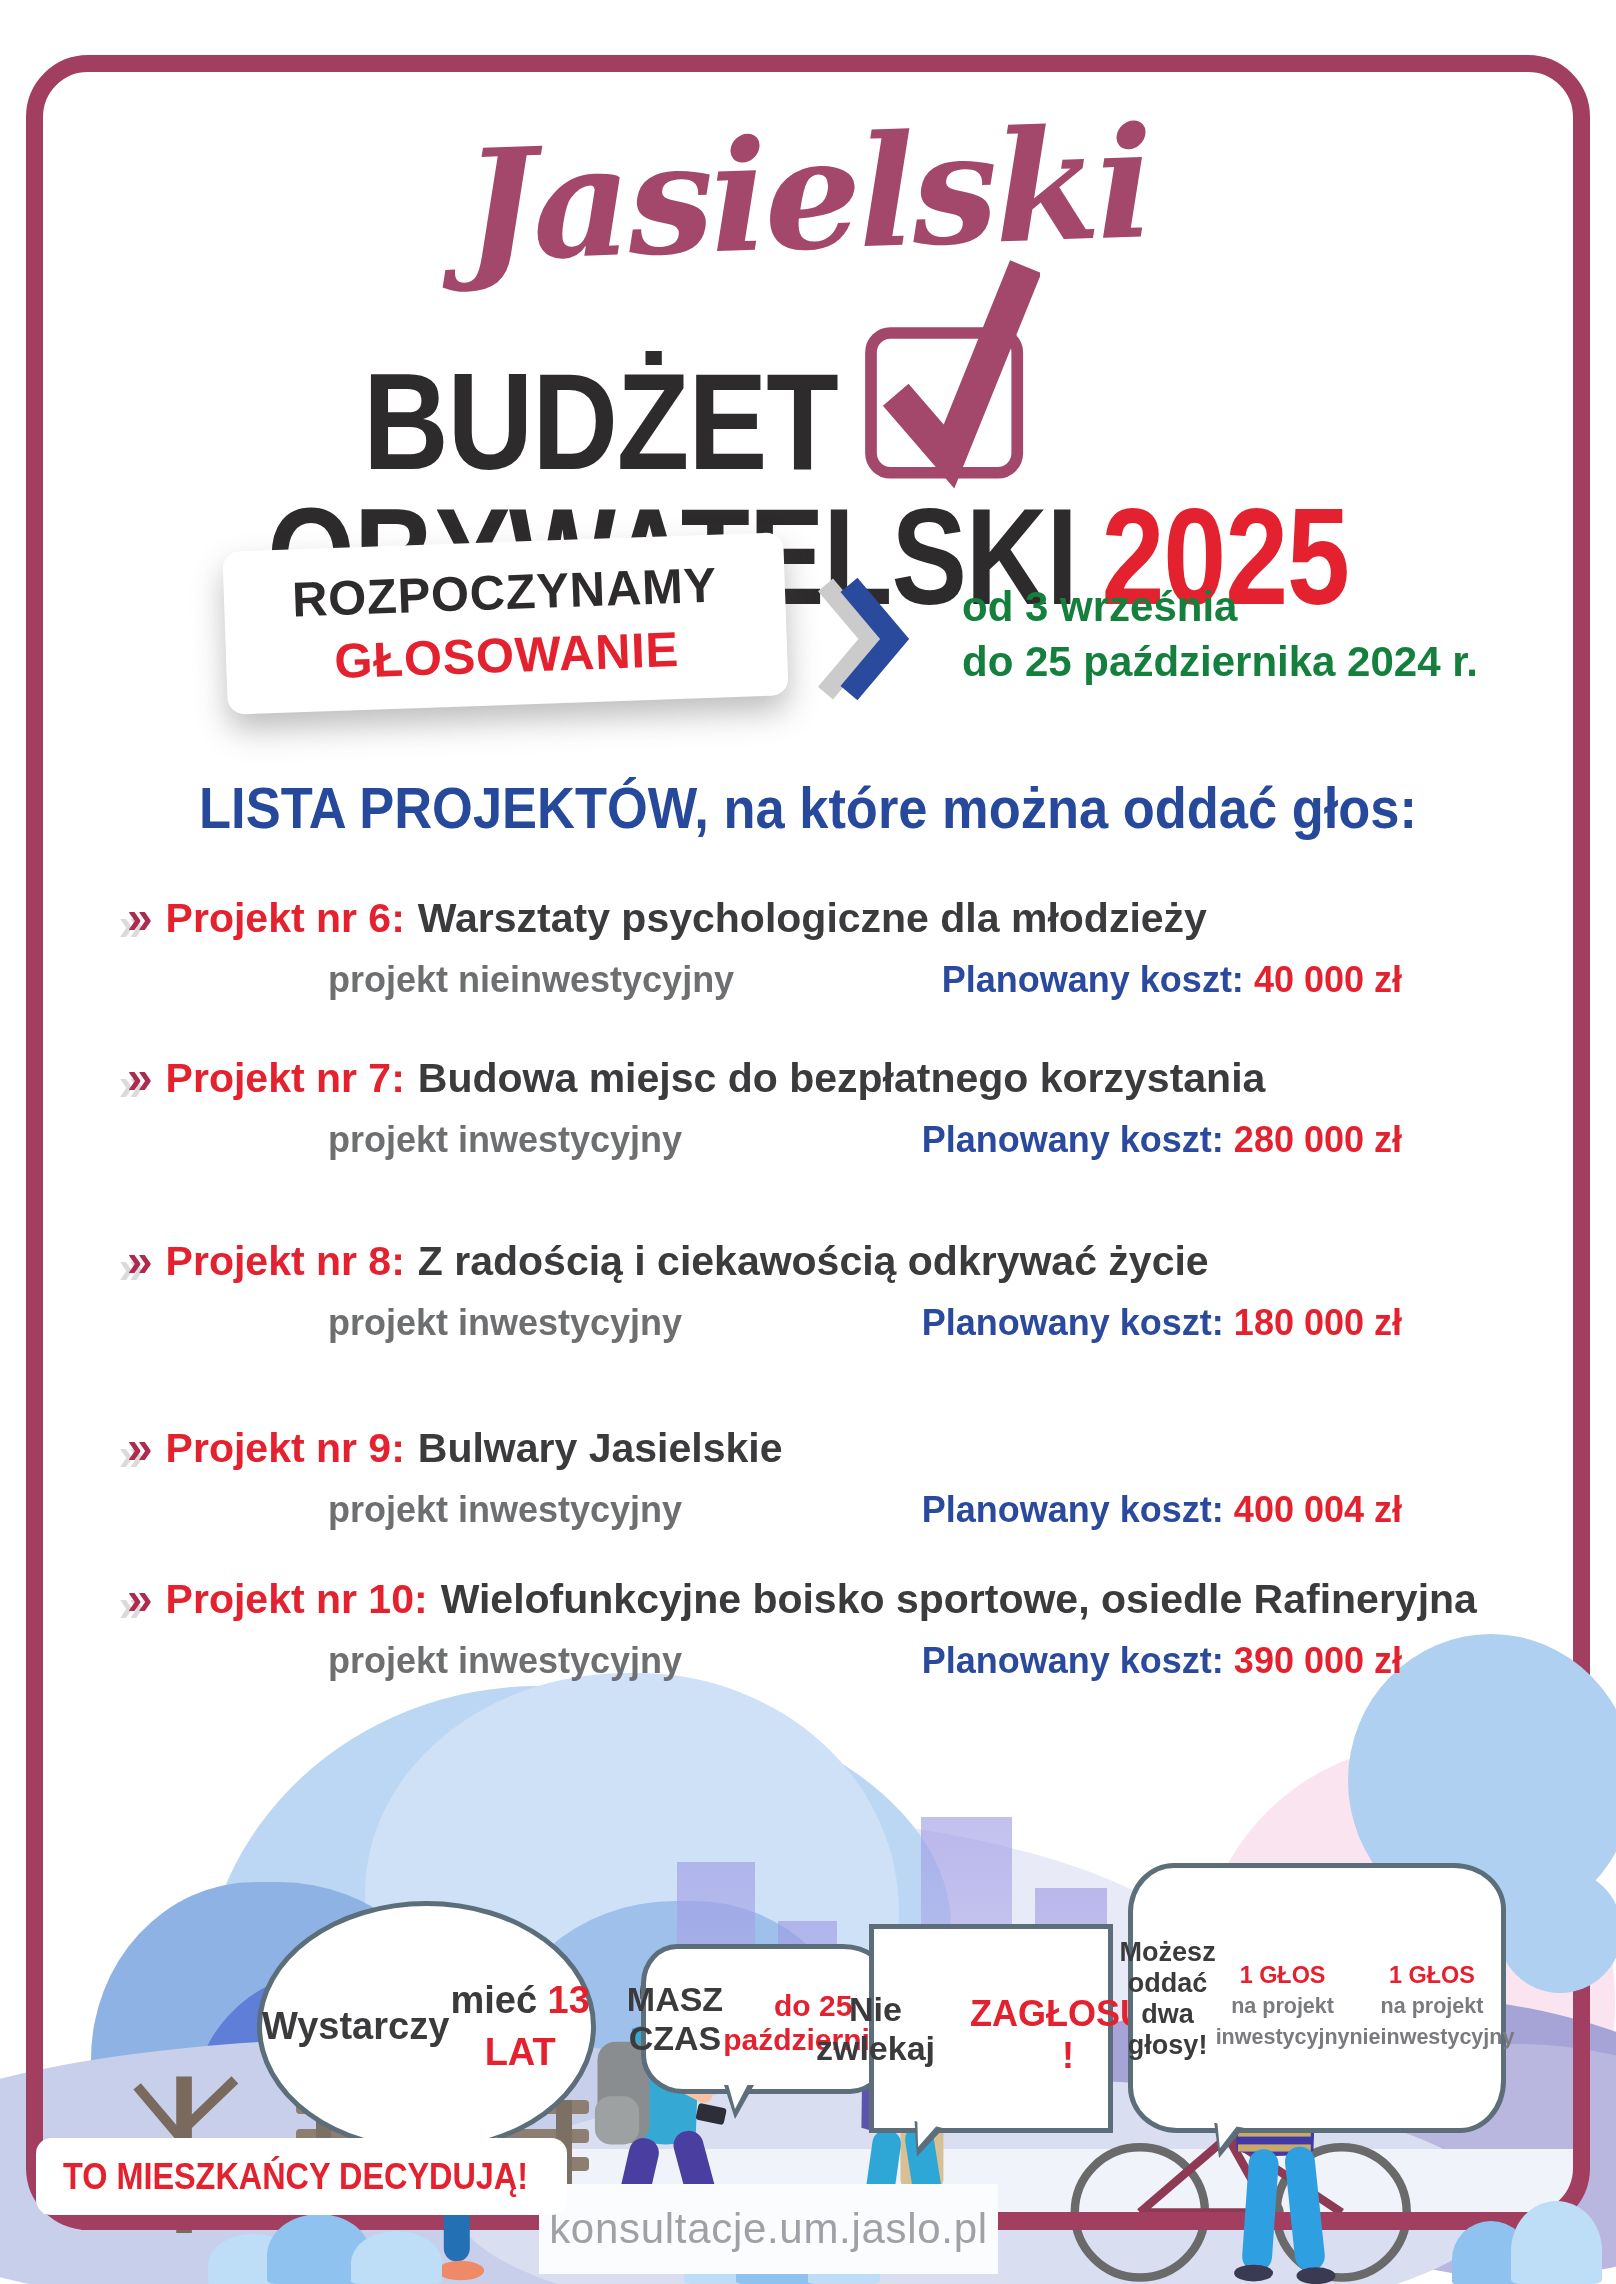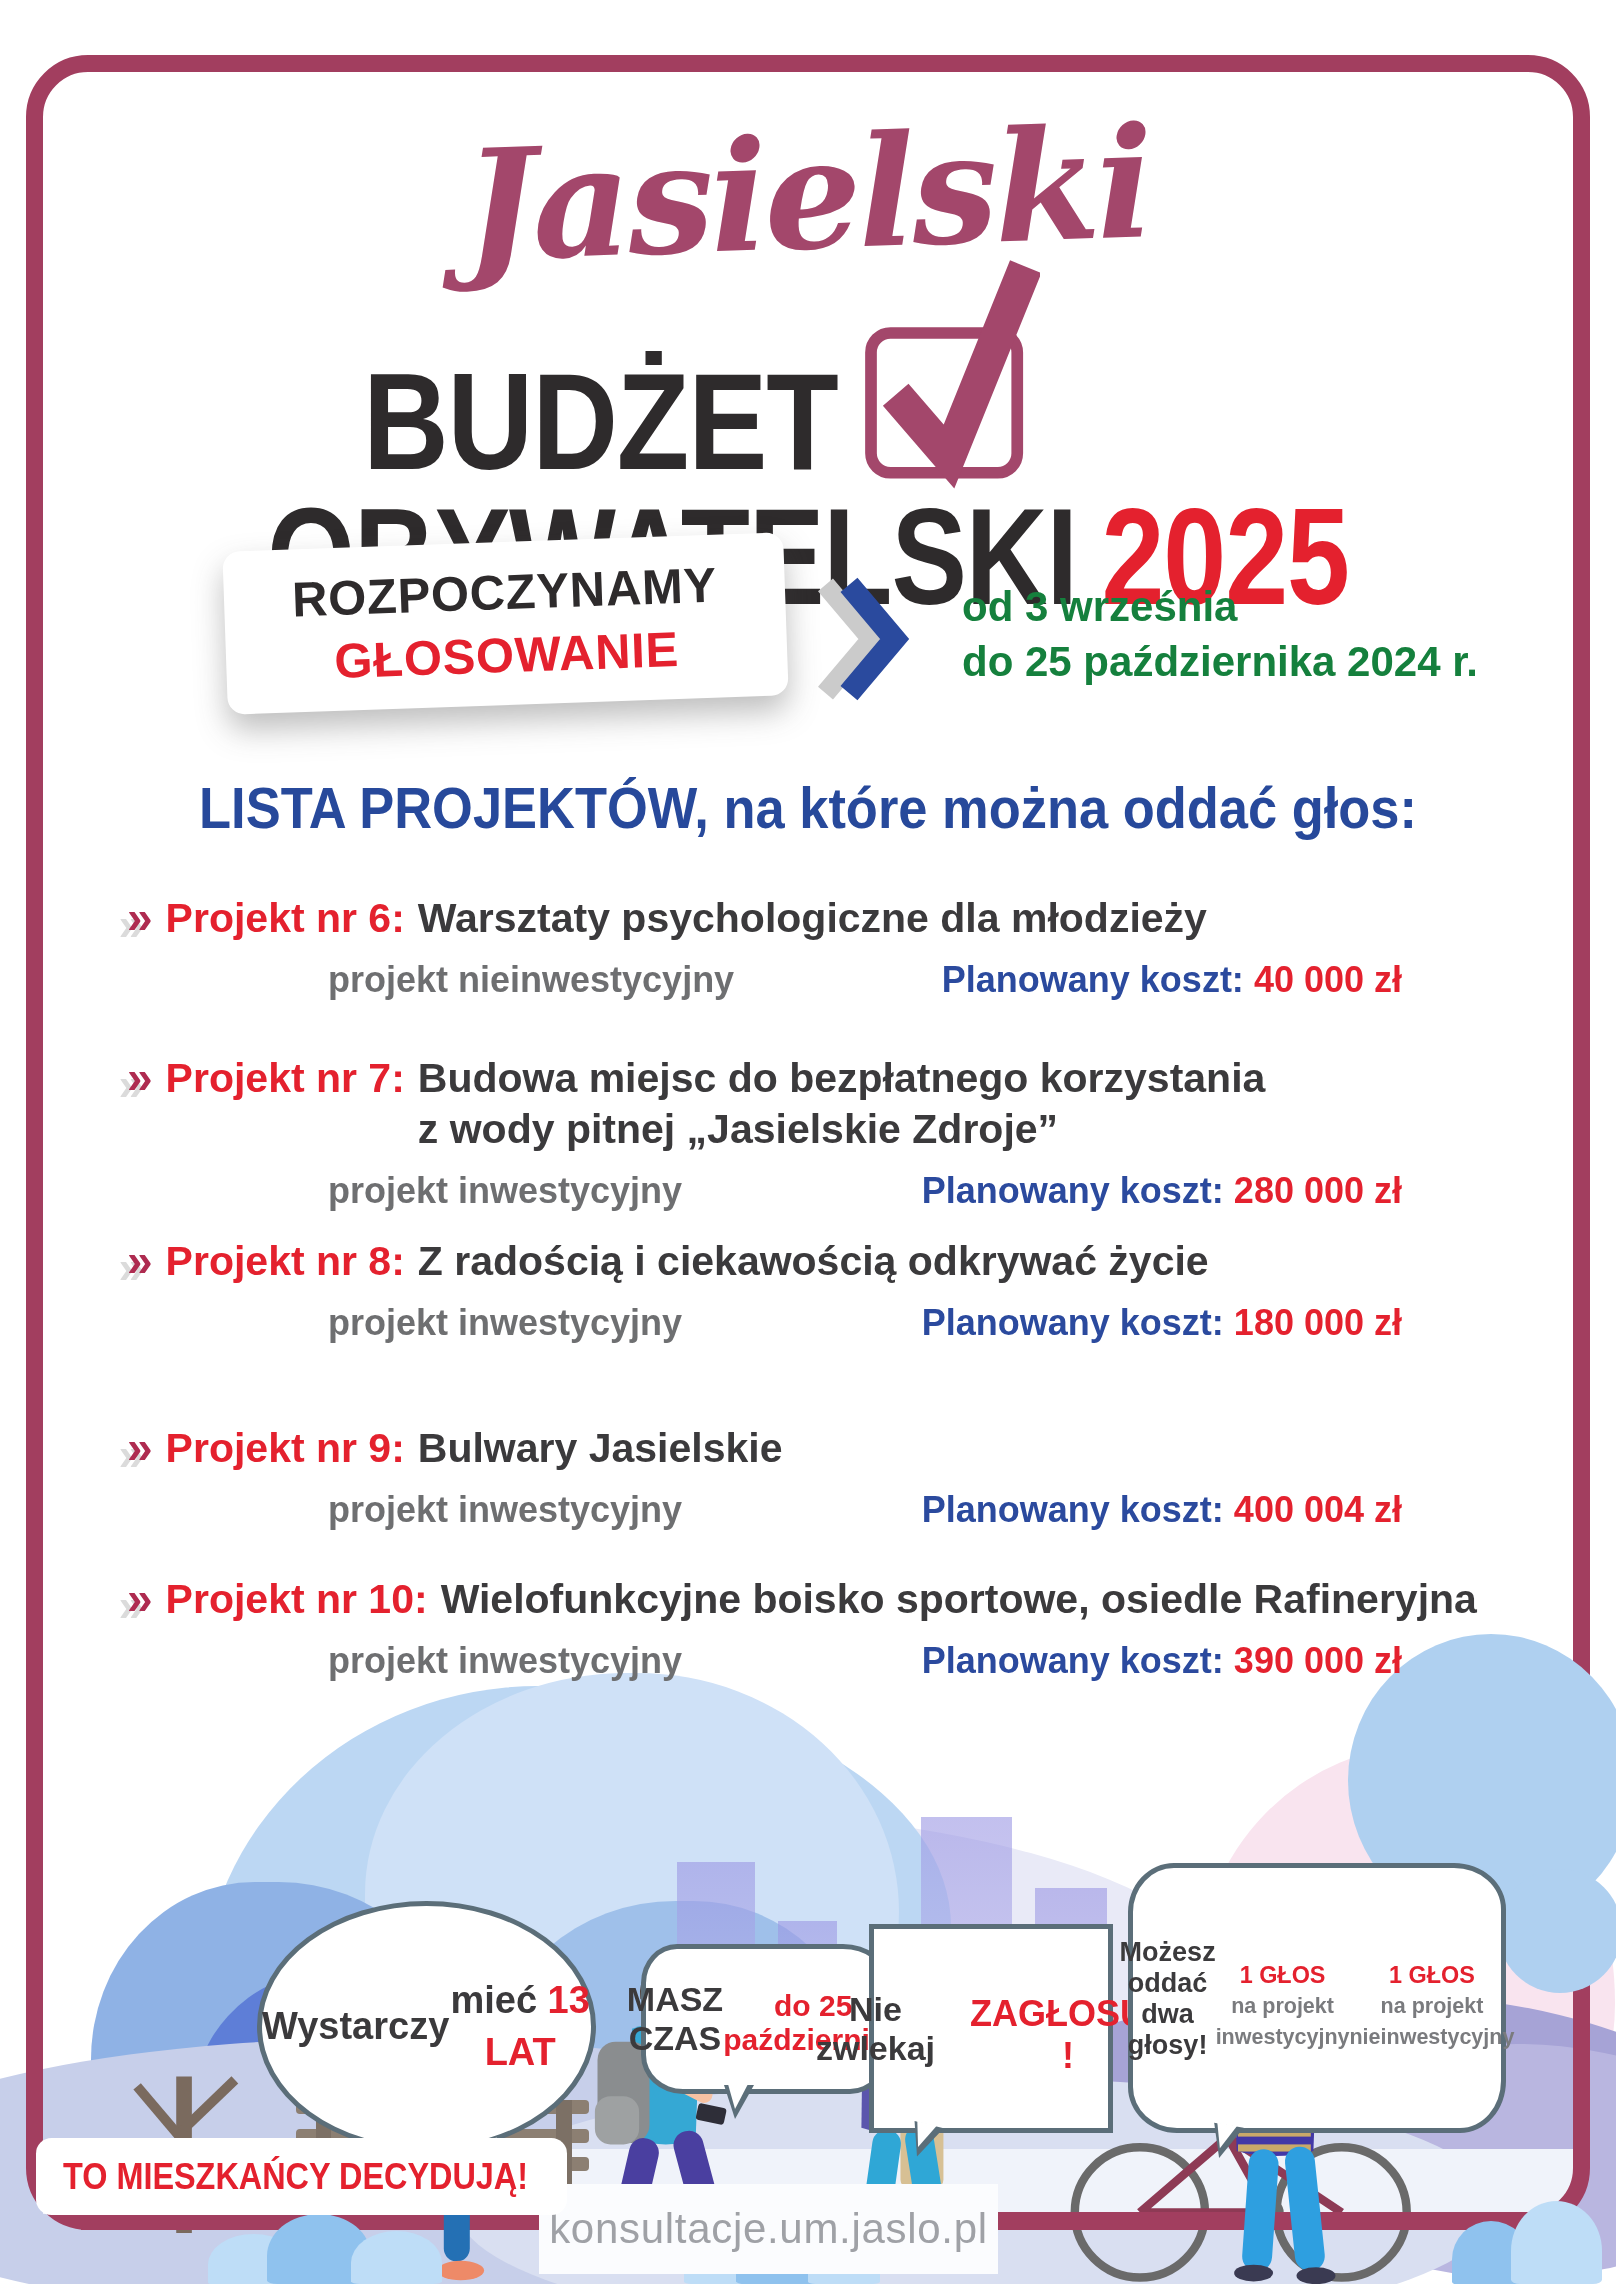--- a/index.html
+++ b/index.html
@@ -313,21 +313,21 @@
     <div class="p-sub">
       <span class="p-type">projekt nieinwestycyjny</span>
       <span class="p-koszt"><span class="koszt-label">Planowany koszt:</span> <span class="koszt-value">40 000 zł</span></span>
     </div>
   </div>
 
   <div class="project" id="project-1">
     <div class="p-row1">
       <span class="p-marker">»</span>
       <span class="p-label">Projekt nr 7:</span>
-      <span class="p-titles"><span>Budowa miejsc do bezpłatnego korzystania</span><div>z wody pitnej „Jasielskie Zdroje”</div></span>
+      <span class="p-titles"><span>Budowa miejsc do bezpłatnego korzystania</span></span>
     </div>
     <div class="p-sub">
       <span class="p-type">projekt inwestycyjny</span>
       <span class="p-koszt"><span class="koszt-label">Planowany koszt:</span> <span class="koszt-value">280 000 zł</span></span>
     </div>
   </div>
 
   <div class="project" id="project-2">
     <div class="p-row1">
       <span class="p-marker">»</span>

